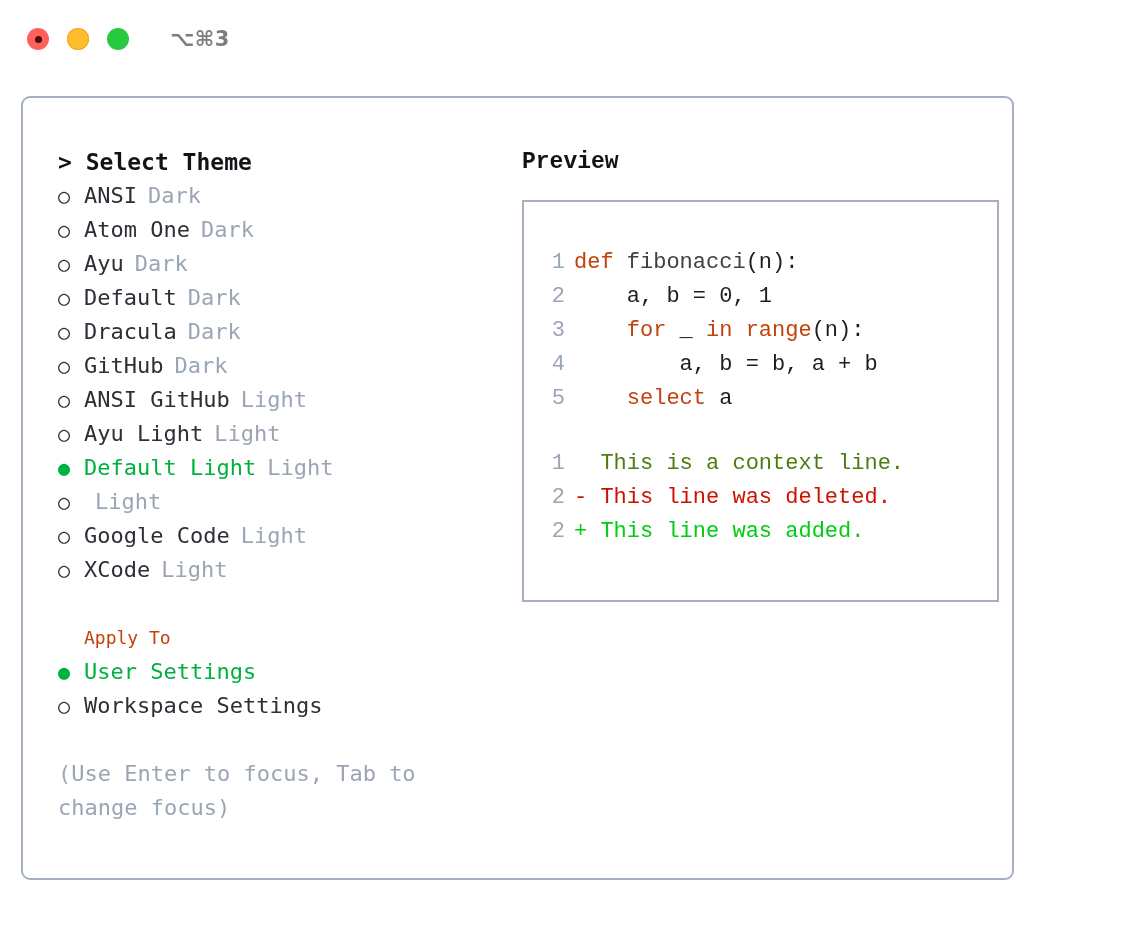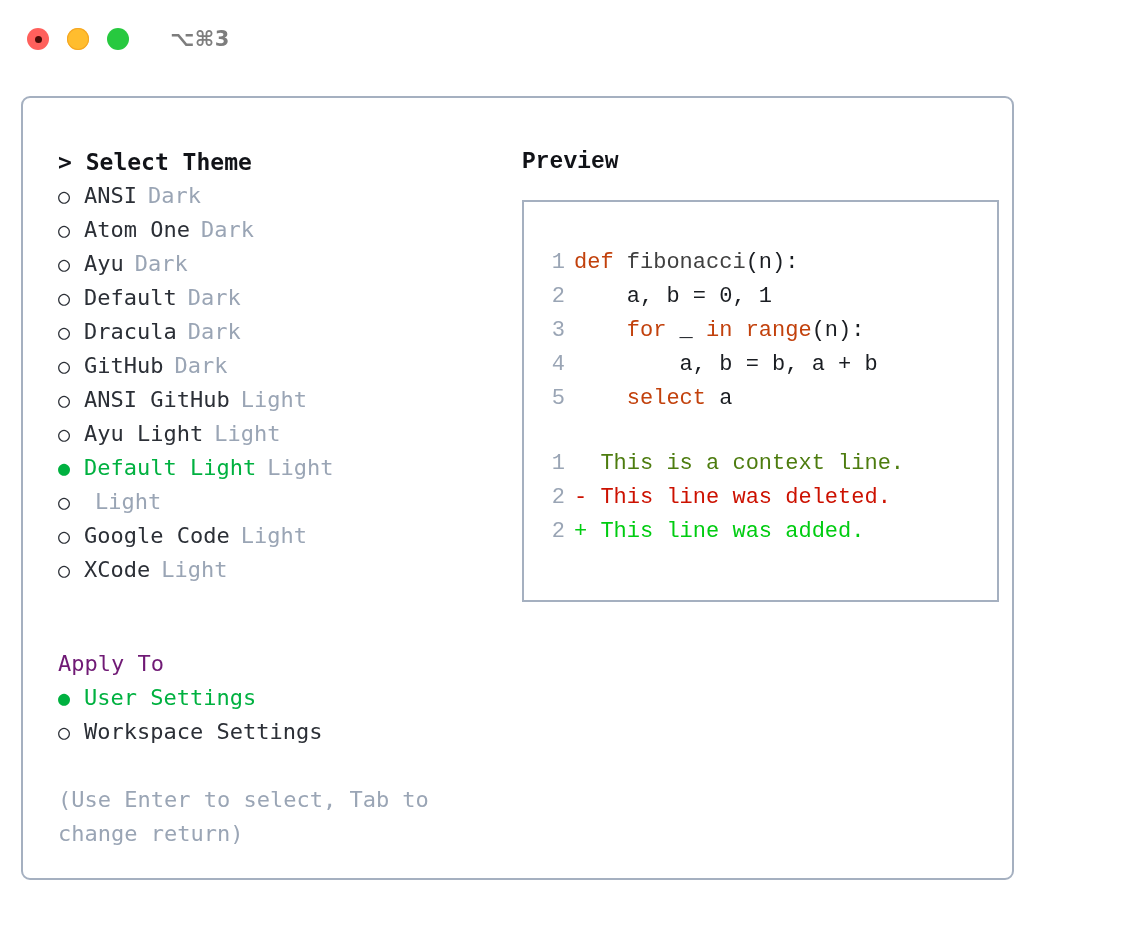--- a/index.html
+++ b/index.html
@@ -121,24 +121,23 @@
     line-height: 34px;
   }
   .marker.on { color: #00b140; }
   .label      { color: #2b2f36; }
   .label.sel  { color: #00b140; }
   .tag        { color: #9aa5b5; margin-left: 11px; }
 
   .section-head {
     display: flex;
     line-height: 34px;
-    font-size: 22px;
-    white-space: pre;
-    color: #701a75;
-    flex-direction: column;
+    font-size: 18px;
+    white-space: pre;
+    color: #c2410c;
   }
   .spacer-row { height: 34px; }
 
   .hint {
     margin-top: 34px;
     font-size: 22px;
     line-height: 34px;
     color: #9aa5b5;
     width: 410px;
     white-space: normal;
@@ -217,21 +216,21 @@
 
         <div class="section-head">
           <span class="marker"></span>
           <span>Apply To</span>
         </div>
         <div id="apply-list">
             <div class="row"><span class="marker on">●</span><span class="label sel">User Settings</span></div>
             <div class="row"><span class="marker">○</span><span class="label">Workspace Settings</span></div>
           </div>
 
-        <div class="hint">(Use Enter to select, Tab to change return)</div>
+        <div class="hint">(Use Enter to focus, Tab to change focus)</div>
       </div>
 
       <div class="right-col">
         <div class="preview-head">Preview</div>
         <div class="preview-box">
           <div id="code-block">
               <div class="code-line"><span class="ln">1</span><span class="kw">def </span><span class="fn">fibonacci</span><span class="code">(n):</span></div>
               <div class="code-line"><span class="ln">2</span><span class="code">    a, b = 0, 1</span></div>
               <div class="code-line"><span class="ln">3</span><span class="code">    </span><span class="kw">for</span><span class="code"> _ </span><span class="kw">in</span><span class="code"> </span><span class="kw">range</span><span class="code">(n):</span></div>
               <div class="code-line"><span class="ln">4</span><span class="code">        a, b = b, a + b</span></div>

